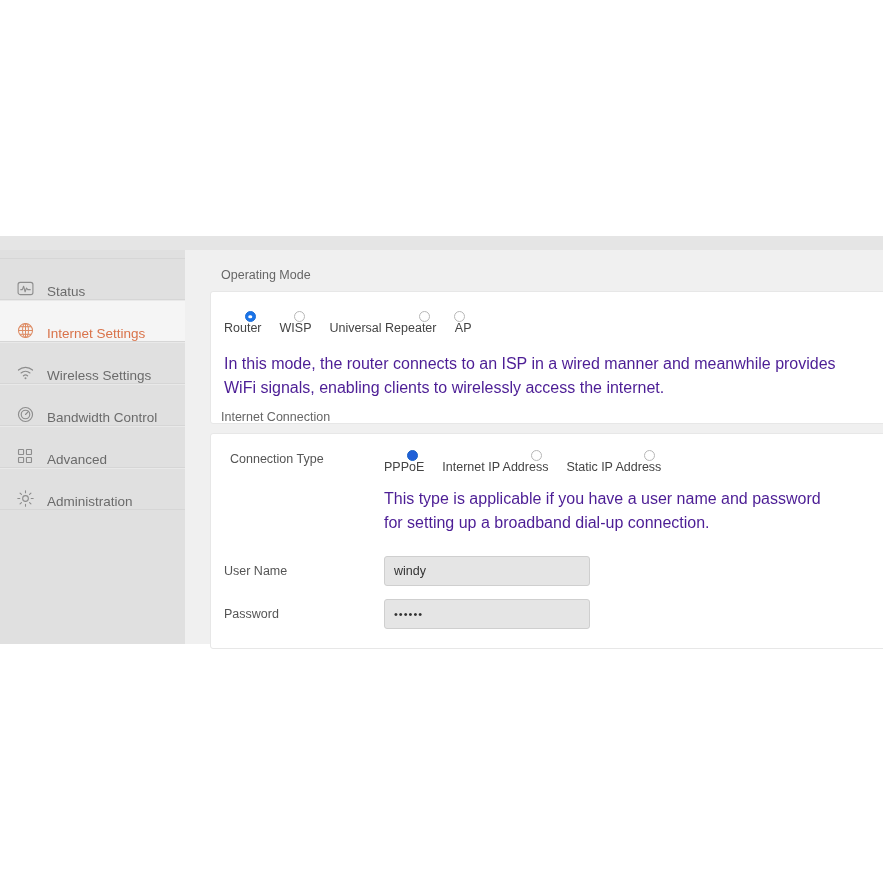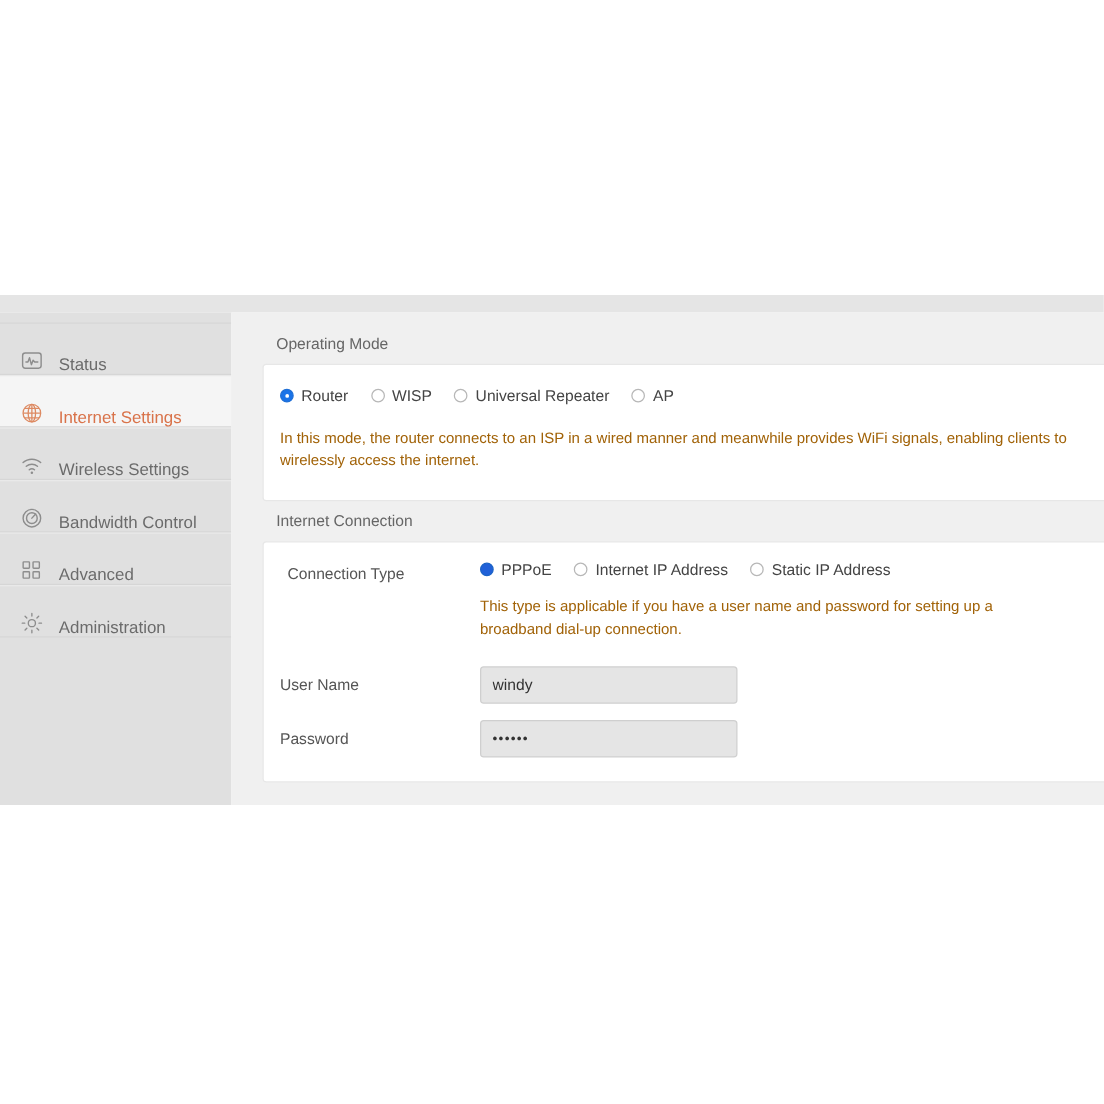--- a/index.html
+++ b/index.html
@@ -39,37 +39,37 @@
   .section{position:absolute;left:25px;width:700px;}
   .section-title{
     font-size:12.5px;color:#666666;padding:0 0 9px 11px;
   }
   .card{
     background:#ffffff;border:1px solid #e7e7e7;border-radius:3px;
     box-sizing:border-box;
   }
 
   .radio-row{display:flex;align-items:center;}
-  .radio-opt{display:flex;align-items:flex-start;margin-right:18px;cursor:pointer;}
+  .radio-opt{display:flex;align-items:flex-end;margin-right:18px;cursor:pointer;flex-direction:column;}
   .radio{
     width:11px;height:11px;border-radius:50%;
     border:1px solid #b7b7b7;background:#fff;box-sizing:border-box;
     flex:0 0 11px;margin-right:6px;position:relative;
   }
   .radio.sel-ring{border:1px solid #1f6fd6;background:#1a73e8;}
   .radio.sel-ring::after{
     content:"";position:absolute;left:50%;top:50%;
     width:3.5px;height:3.5px;border-radius:50%;background:#ffffff;
     transform:translate(-50%,-50%);
   }
   .radio.sel-solid{border:1px solid #1b63c6;background:#2060d8;}
   .radio-label{font-size:12.5px;color:#444444;line-height:1;white-space:nowrap;}
 
   .desc{
-    font-size:12px;color:#a16207;line-height:1.55;
+    font-size:16px;color:#4c1d95;line-height:1.55;
   }
 
   .field-row{display:flex;align-items:center;}
   .field-label{font-size:12.5px;color:#555555;}
   .txtinput{
     width:206px;height:30px;box-sizing:border-box;
     border:1px solid #cfcfcf;border-radius:3px;background:#e5e5e5;
     font-family:"Liberation Sans", sans-serif;font-size:12.5px;color:#333;
     padding:0 9px;outline:none;
   }

